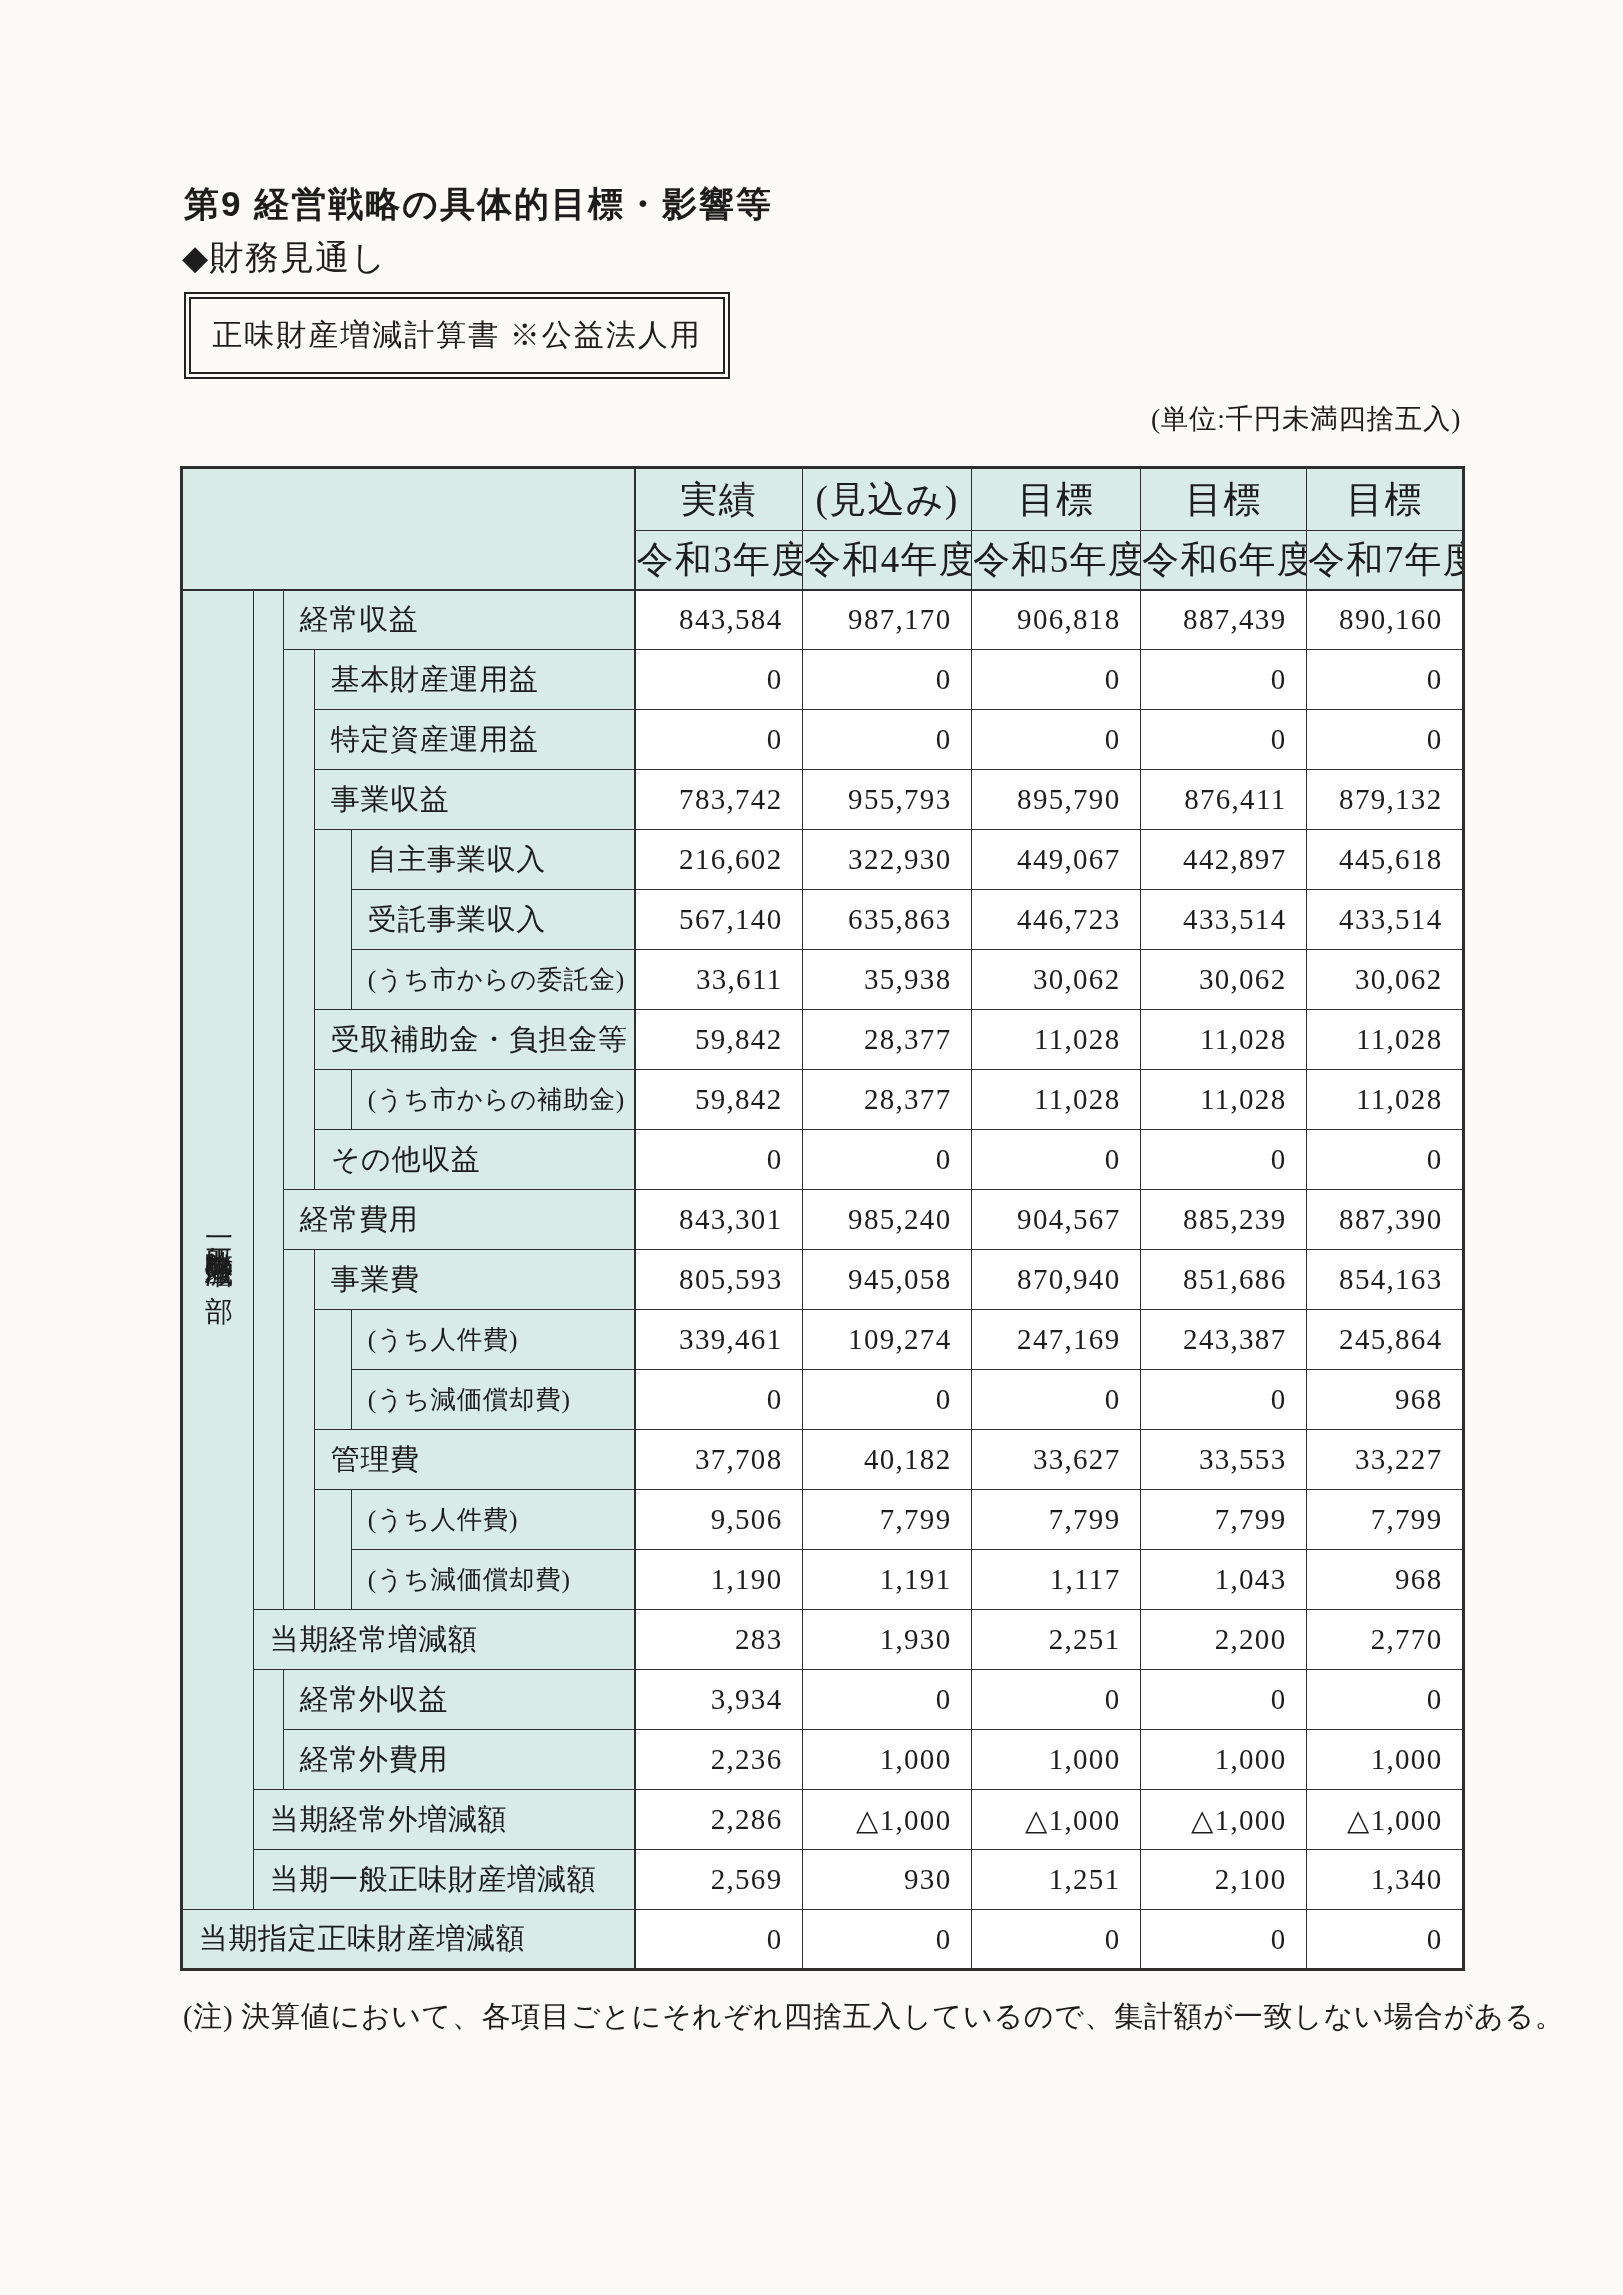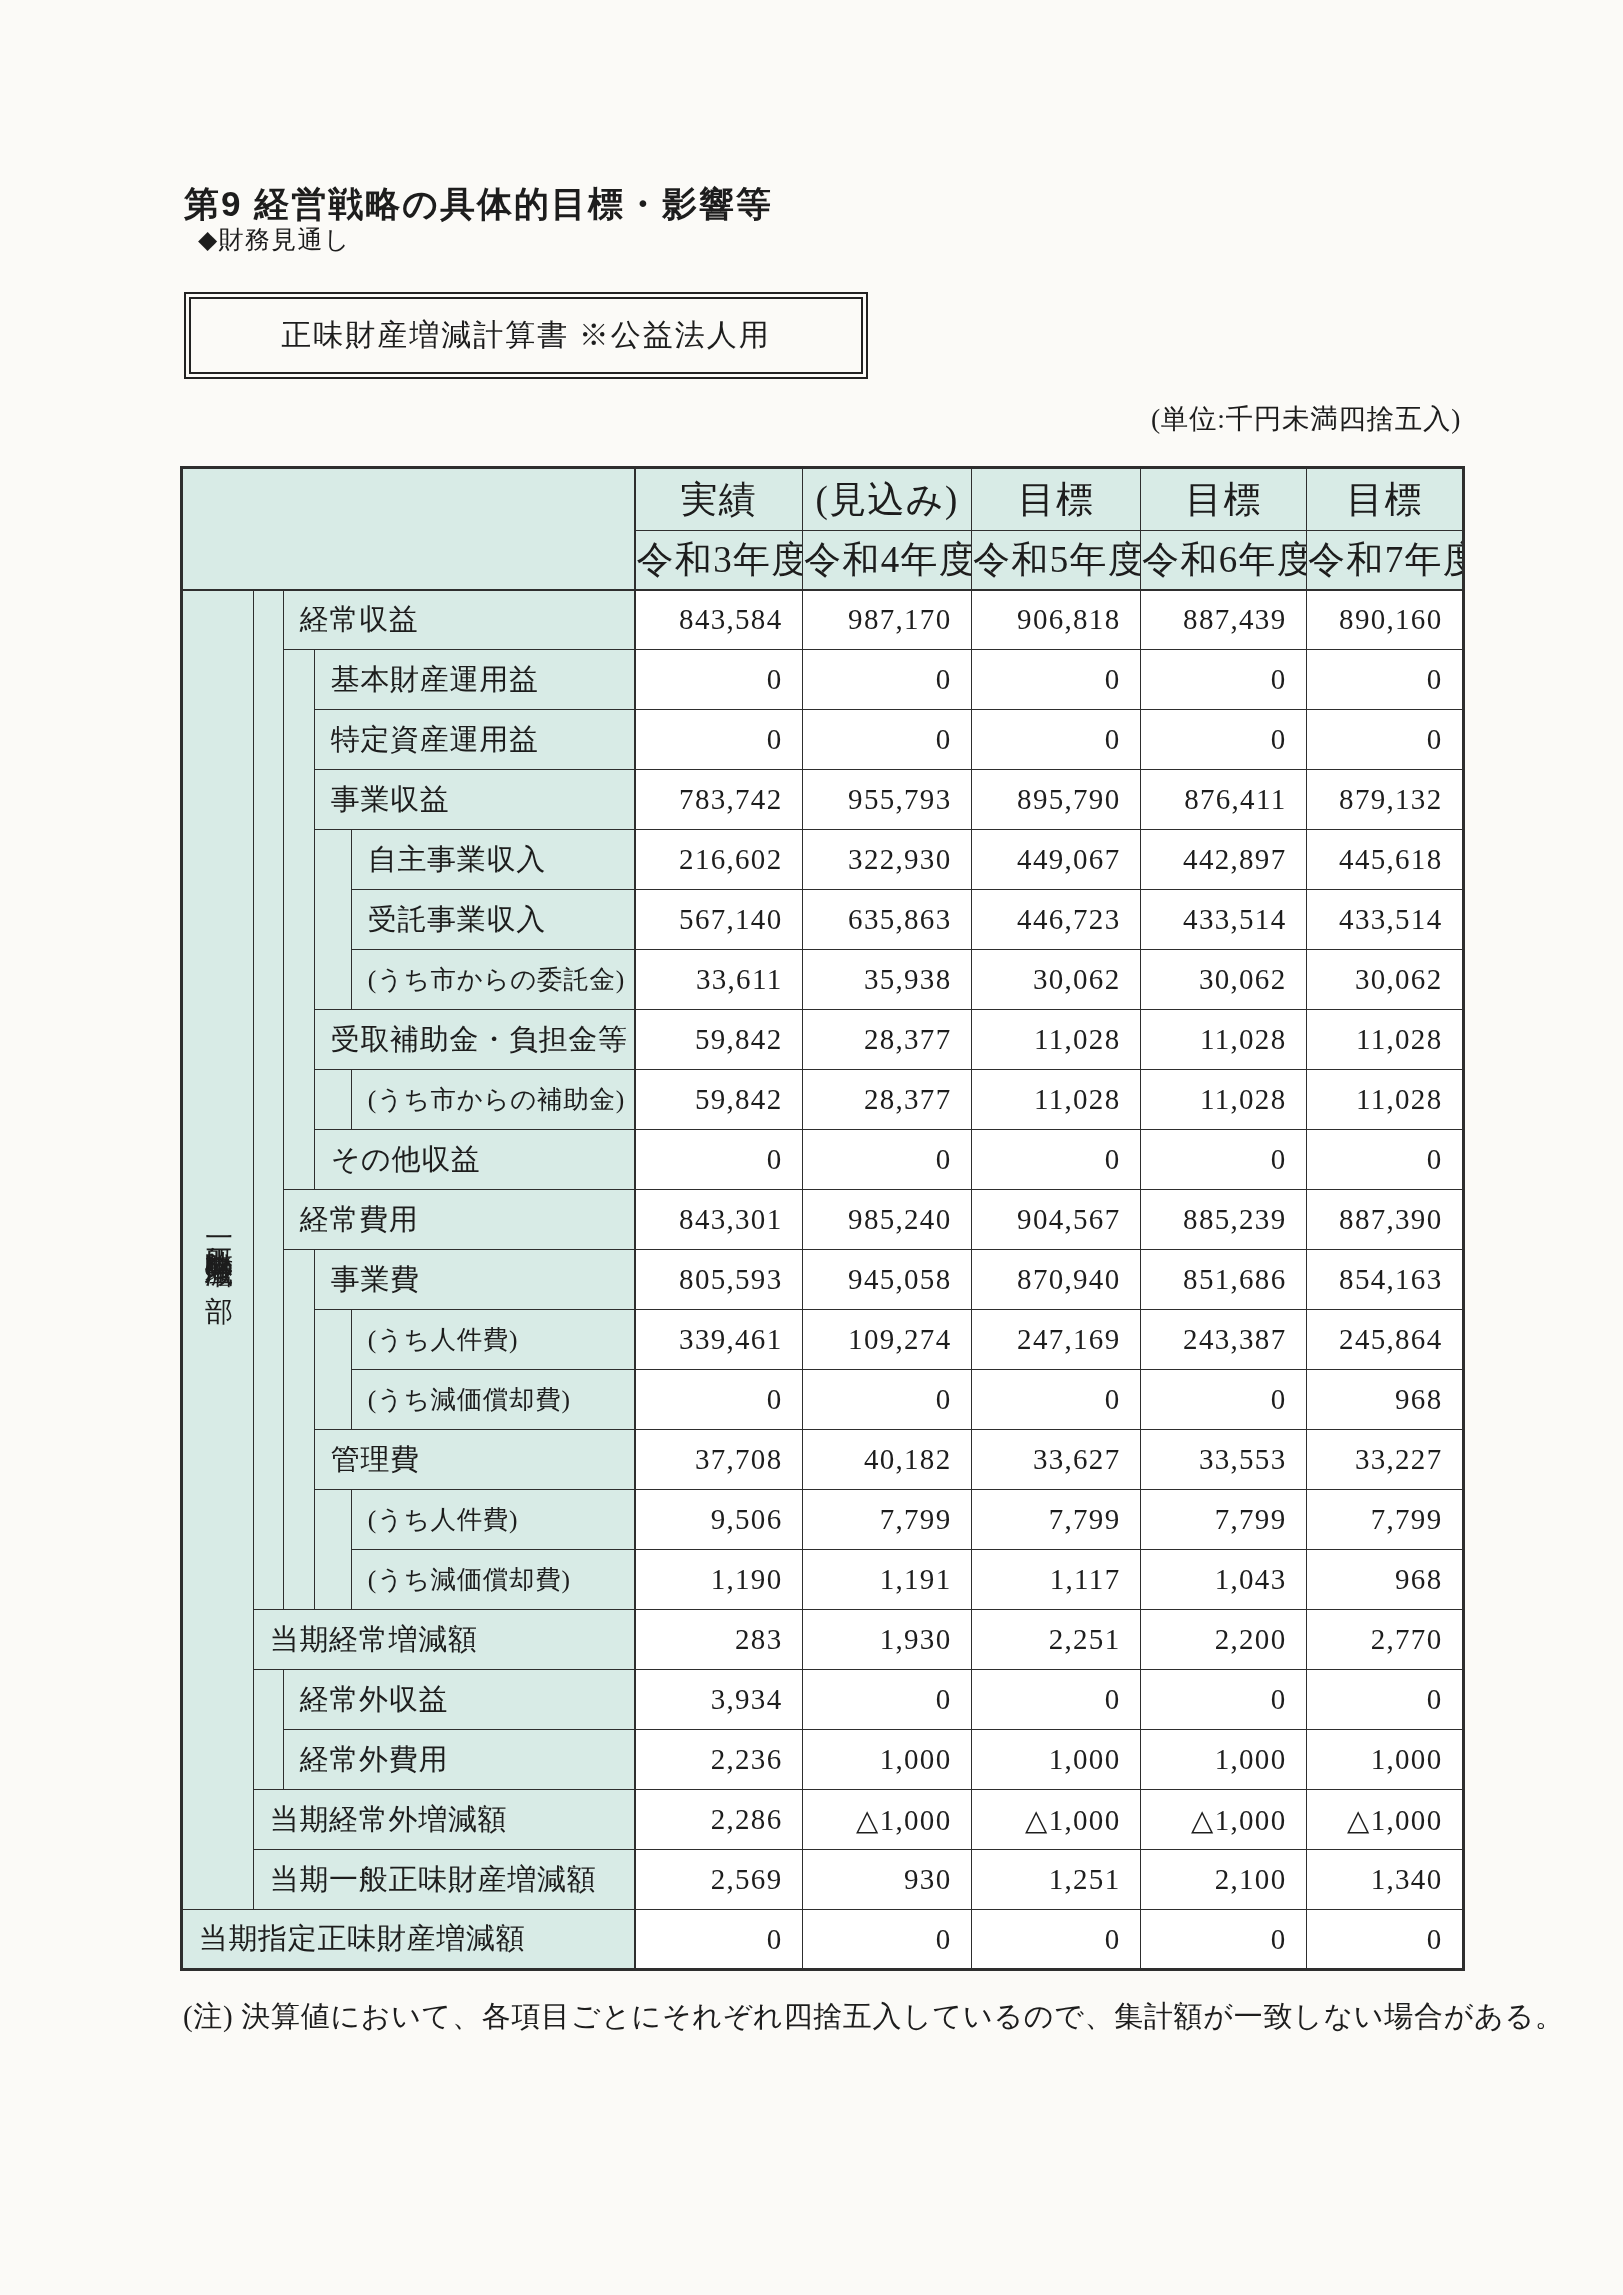--- a/index.html
+++ b/index.html
@@ -8,25 +8,25 @@
     background:#fbfaf7; overflow:hidden;
     font-family:"Liberation Serif","DejaVu Serif",serif;
     color:#1d1d1d;
   }
   .section-title {
     position:absolute; left:184px; top:186px;
     font-family:"Liberation Sans","DejaVu Sans",sans-serif;
     font-weight:bold; font-size:35px; line-height:1; letter-spacing:2px;
   }
   .subsection-heading {
-    position:absolute; left:182px; top:227px;
-    font-size:25px; line-height:1; letter-spacing:1.3px;margin-left:16px;
+    position:absolute; left:182px; top:241px;
+    font-size:34px; line-height:1; letter-spacing:1.3px;
   }
   .statement-box {
-    position:absolute; left:184px; top:292px; width:684px; height:87px;
+    position:absolute; left:184px; top:292px; width:546px; height:87px;
     box-sizing:border-box; border:2.6px solid #222; padding:3px; background:#fbfaf7;
   }
   .statement-box-inner {
     width:100%; height:100%; box-sizing:border-box; border:2px solid #222;
     display:flex; align-items:center; justify-content:center;
     font-size:30px; letter-spacing:2px; white-space:nowrap;
   }
   .unit-note {
     position:absolute; right:162px; top:405px;
     font-size:27.5px; line-height:1; letter-spacing:0.7px;

